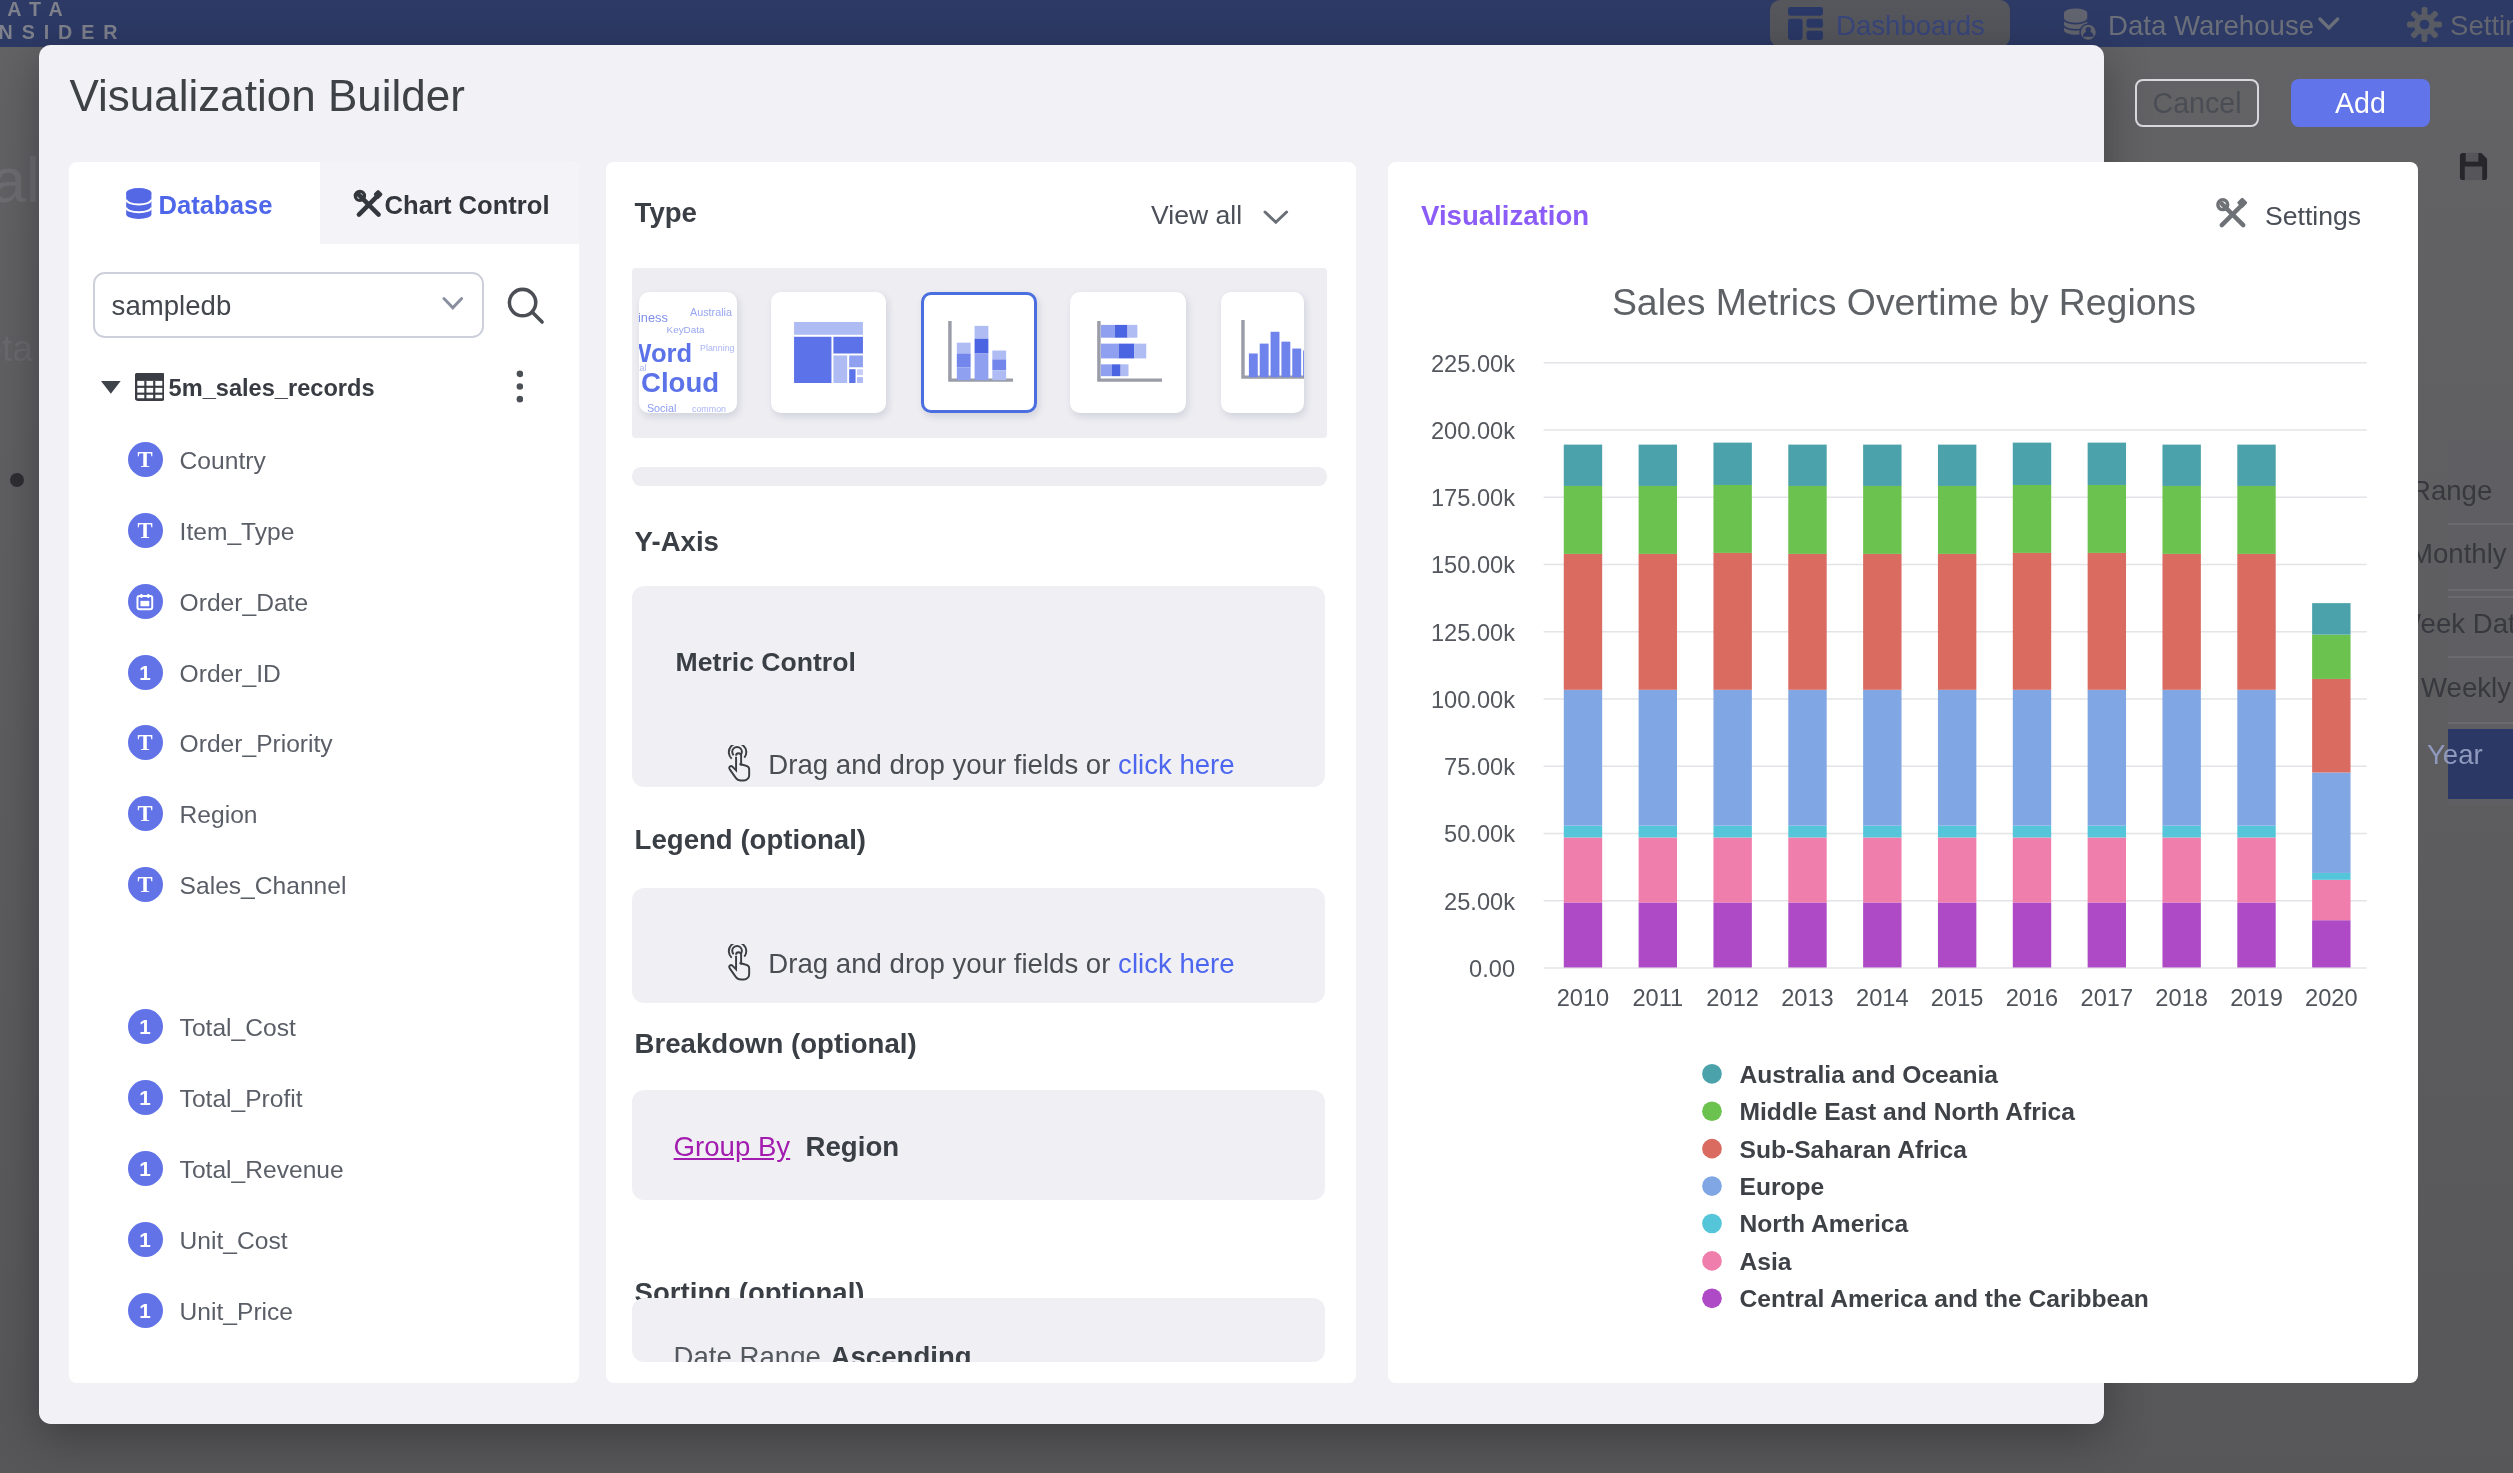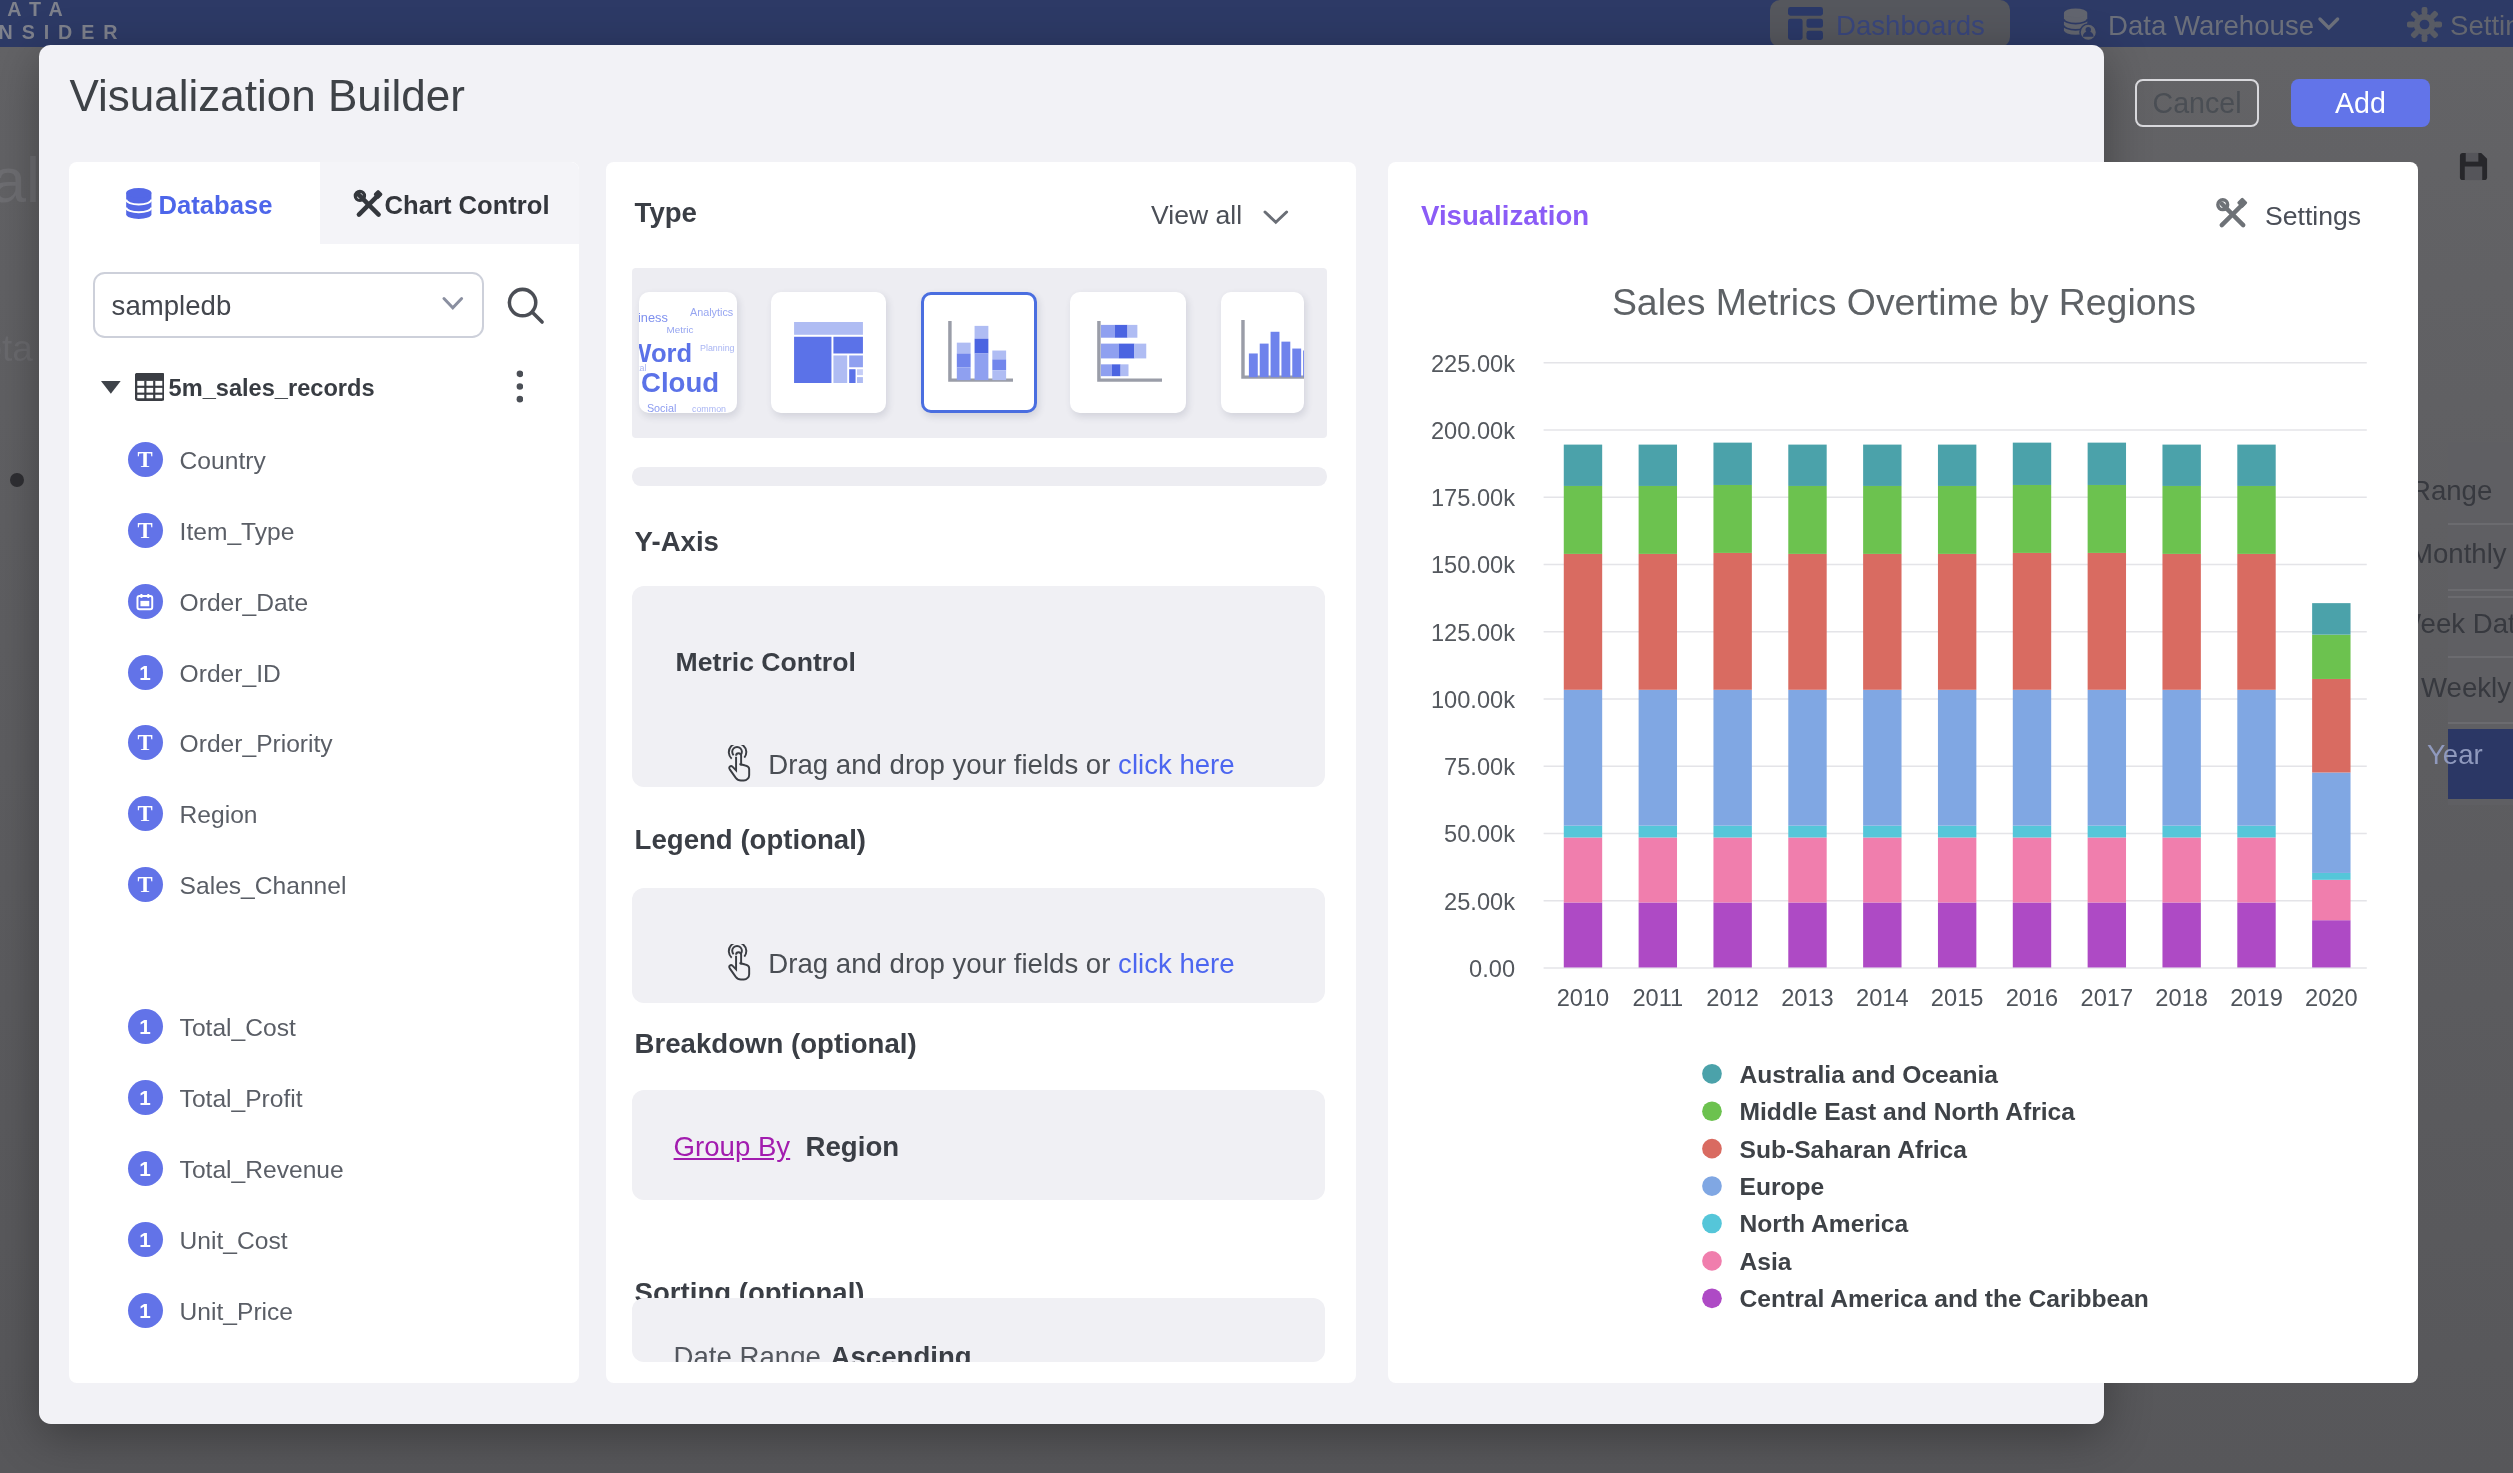--- a/index.html
+++ b/index.html
@@ -226,22 +226,22 @@
 <div class="panel" style="left:567px;width:750px">
 <span class="abs h30" style="left:28.6px;top:35px">Type</span>
 <span class="abs" style="left:545px;top:38px;font-size:26.6px;color:#4B4F57">View all</span>
 <svg class="abs" style="left:656px;top:47px" width="27.6" height="16.7" viewBox="0 0 28 17">
         <path d="M3 3 l11 10.5 l11 -10.5" fill="none" stroke="#6A6E76" stroke-width="3" stroke-linecap="round"></path>
       </svg>
 <div class="abs" style="left:25.6px;top:106px;width:695px;height:170px;background:#EDEDF2;border-radius:3.9px"></div>
 <div class="card" style="left:33px;top:130px;width:98px">
         <div style="position:absolute;left:0;top:0;width:100%;height:100%;color:#5B72E8">
 <span style="position:absolute;left:-21.7px;top:17.7px;font-size:12.8px;color:#7d8fee">business</span>
-<span style="position:absolute;left:51px;top:13.8px;font-size:10.8px;color:#97a6f1">Analytics</span>
-<span style="position:absolute;left:27.6px;top:31.5px;font-size:9.9px;color:#97a6f1">Metric</span>
+<span style="position:absolute;left:51px;top:13.8px;font-size:10.8px;color:#97a6f1">Australia</span>
+<span style="position:absolute;left:27.6px;top:31.5px;font-size:9.9px;color:#97a6f1">KeyData</span>
 <span style="position:absolute;left:-11.8px;top:47px;font-size:25.6px;font-weight:bold">Word</span>
 <span style="position:absolute;left:61px;top:51px;font-size:8.9px;color:#a9b5f3">Planning</span>
 <span style="position:absolute;left:-15.8px;top:71px;font-size:8.9px;color:#a9b5f3">digital</span>
 <span style="position:absolute;left:2px;top:75px;font-size:27.6px;font-weight:bold">Cloud</span>
 <span style="position:absolute;left:7.9px;top:110px;font-size:10.8px;color:#8b9bf0">Social</span>
 <span style="position:absolute;left:53px;top:112px;font-size:8.9px;color:#a9b5f3">common</span>
 
 </div>
       </div>
 <div class="card" style="left:165px;top:130px;width:115px;display:flex;align-items:center;justify-content:center">

